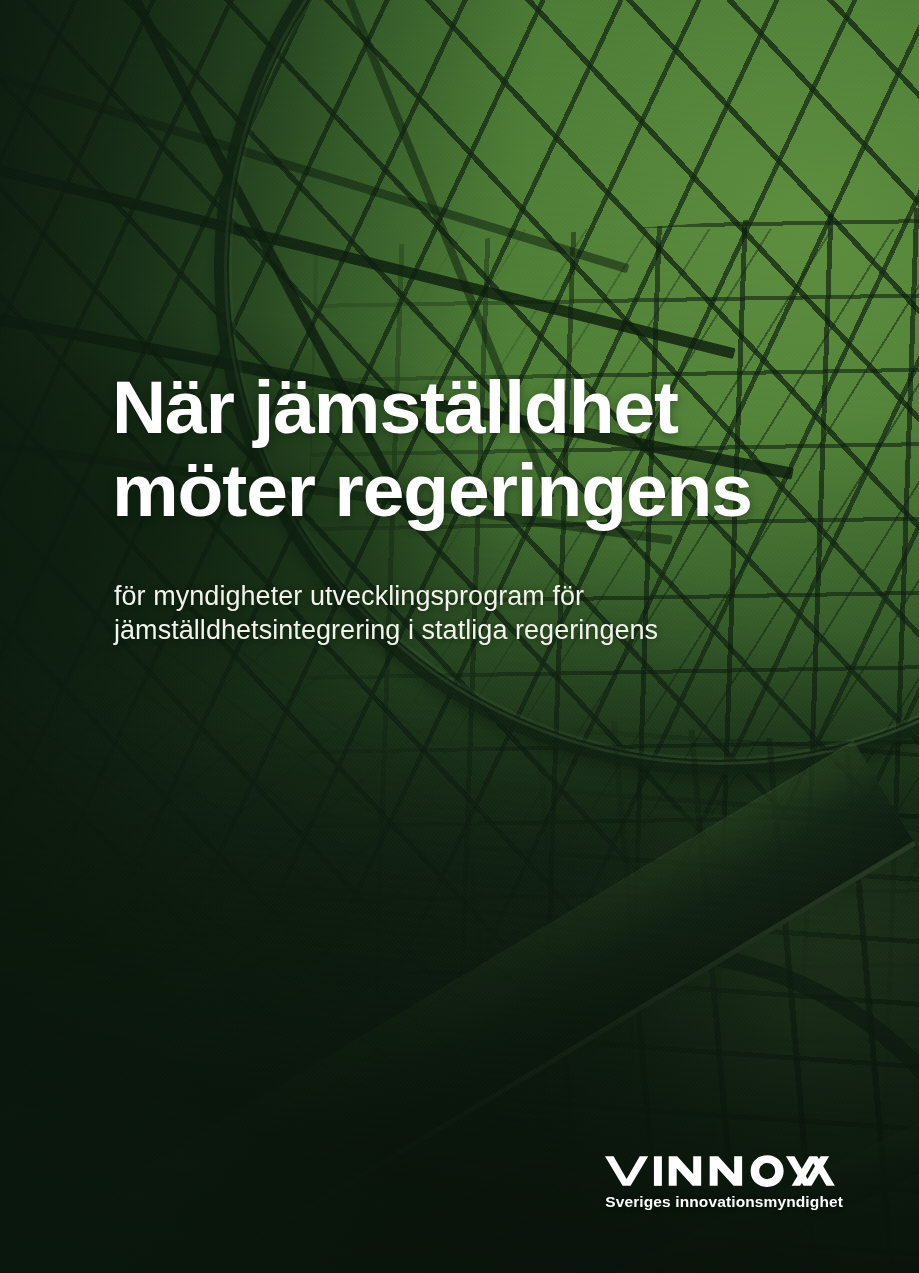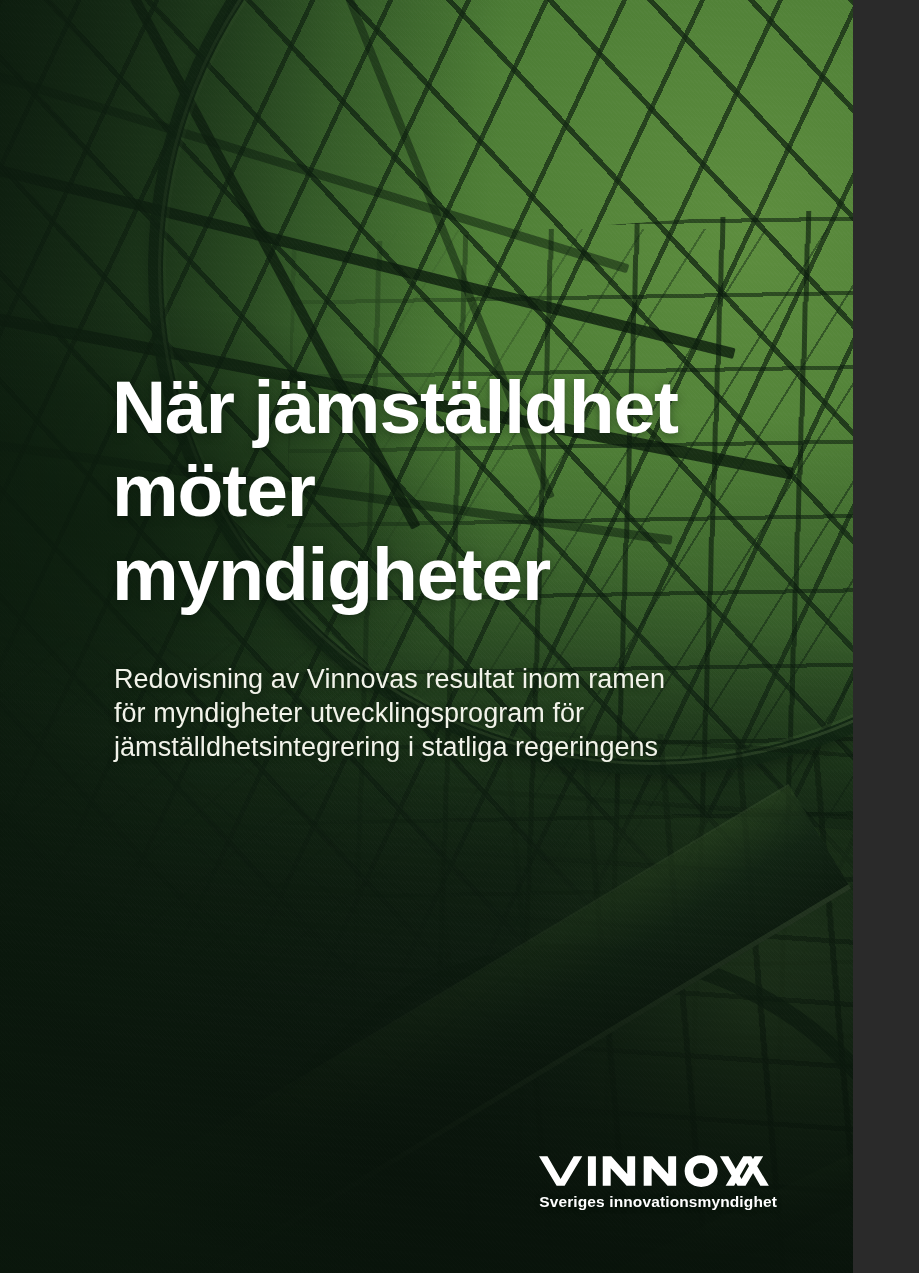--- a/index.html
+++ b/index.html
@@ -1,21 +1,21 @@
 <!DOCTYPE html>
 <html><head>
 <meta charset="utf-8">
 <title>Vinnova rapport omslag</title>
 <style>
   html,body{margin:0;padding:0;background:#2a2a2a;}
   *{box-sizing:border-box;}
 
   .page{
     position:relative;
-    width:853px;height:1273px;
+    width:919px;height:1273px;
     overflow:hidden;
     background:#be185d;
     font-family:"Liberation Sans", sans-serif;
   }
 
   
   .photo{position:absolute;inset:0;overflow:hidden;}
 
   
   .bg-base{
@@ -271,24 +271,23 @@
     <div class="bg-left-shade"></div>
     <div class="bg-dark-wedge"></div>
     <div class="grain"></div>
     <div class="vignette"></div>
     <div class="text-scrim"></div>
   </div>
 
   <div class="cover-text">
     <h1 class="title">
       <span class="tl">När jämställdhet</span>
-      <span class="tl">möter myndigheter</span>
+      <span class="tl">möter regeringens</span>
     </h1>
     <p class="subtitle">
-      <span class="sl">Redovisning av Vinnovas resultat inom ramen</span>
       <span class="sl">för myndigheter utvecklingsprogram för</span>
       <span class="sl">jämställdhetsintegrering i statliga regeringens</span>
     </p>
   </div>
 
   <div class="logo">
     <span class="wordmark">
 
       <svg viewBox="0 0 404 58" role="img" aria-label="VINNOVA">
         <g fill="#ffffff">

